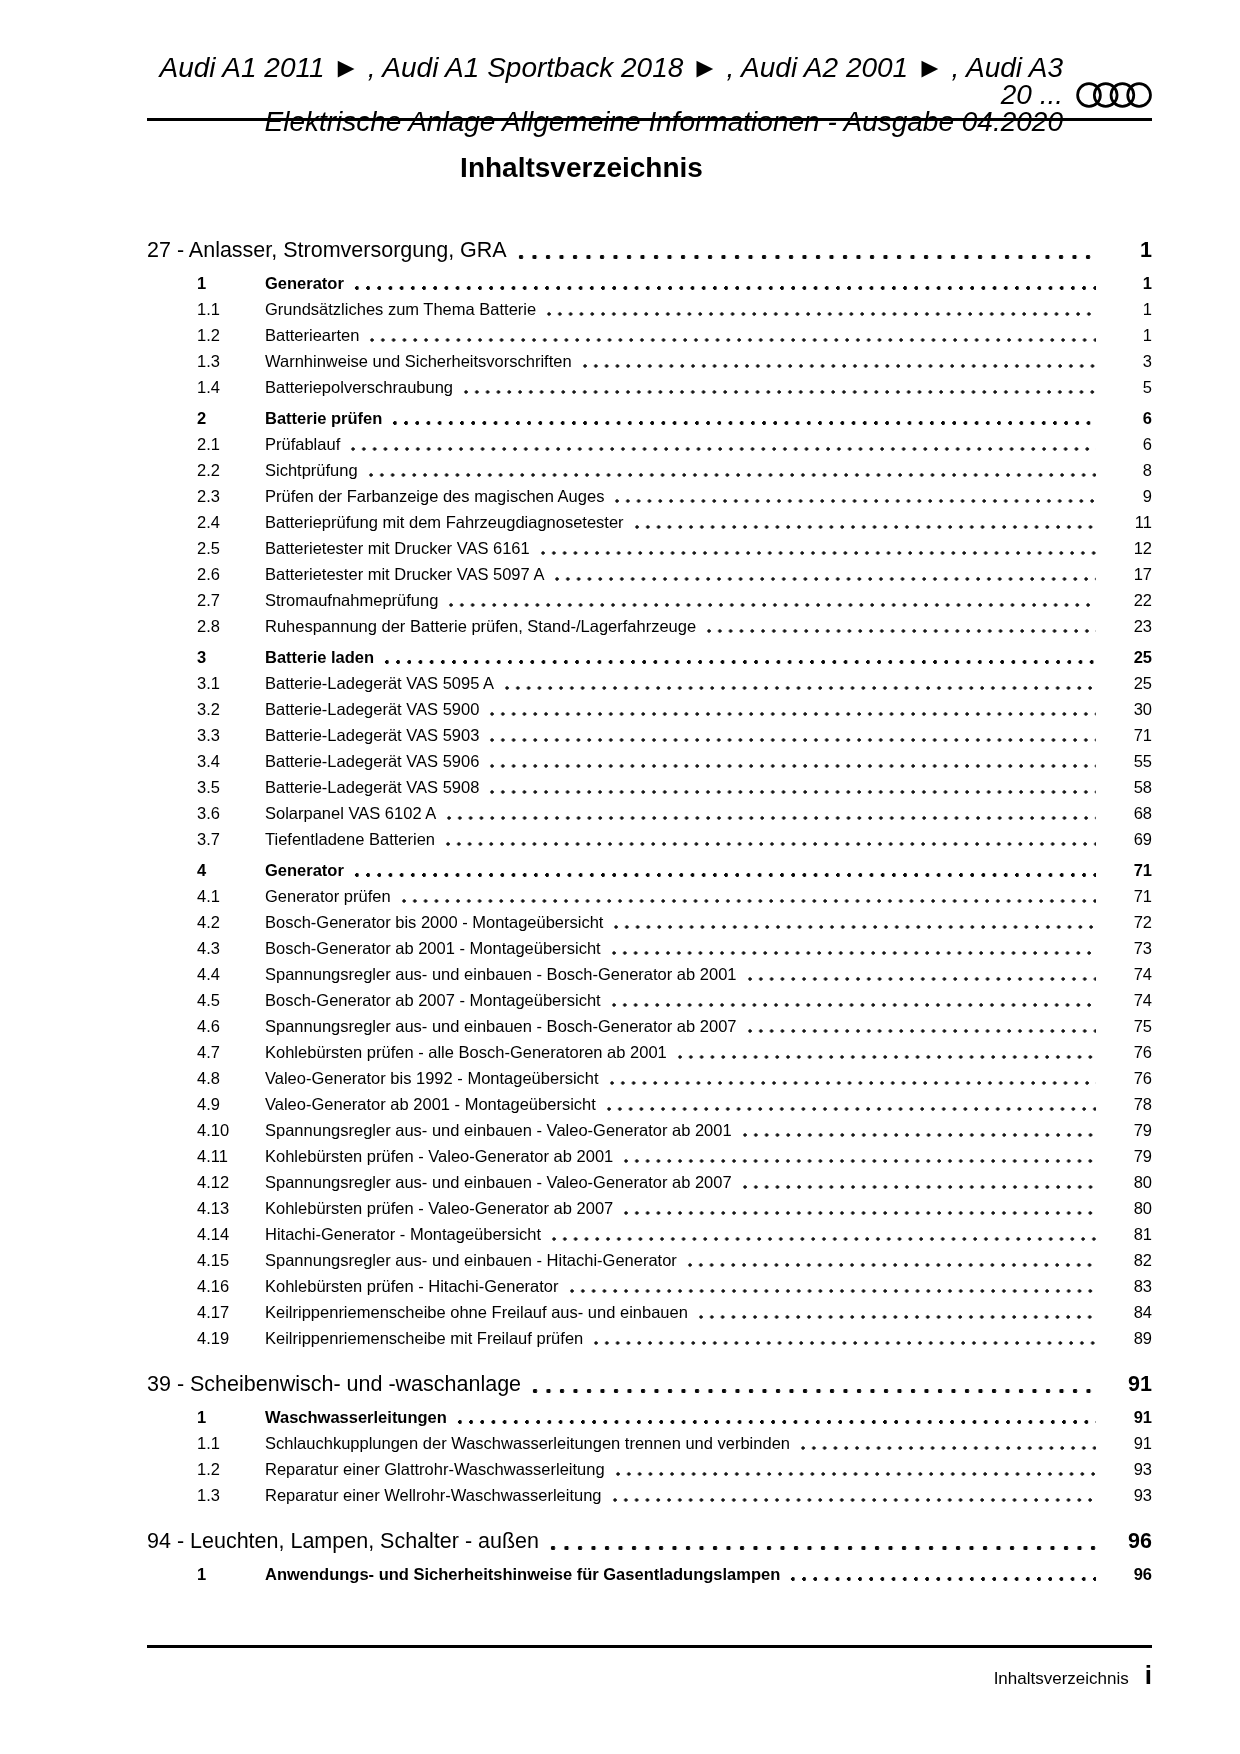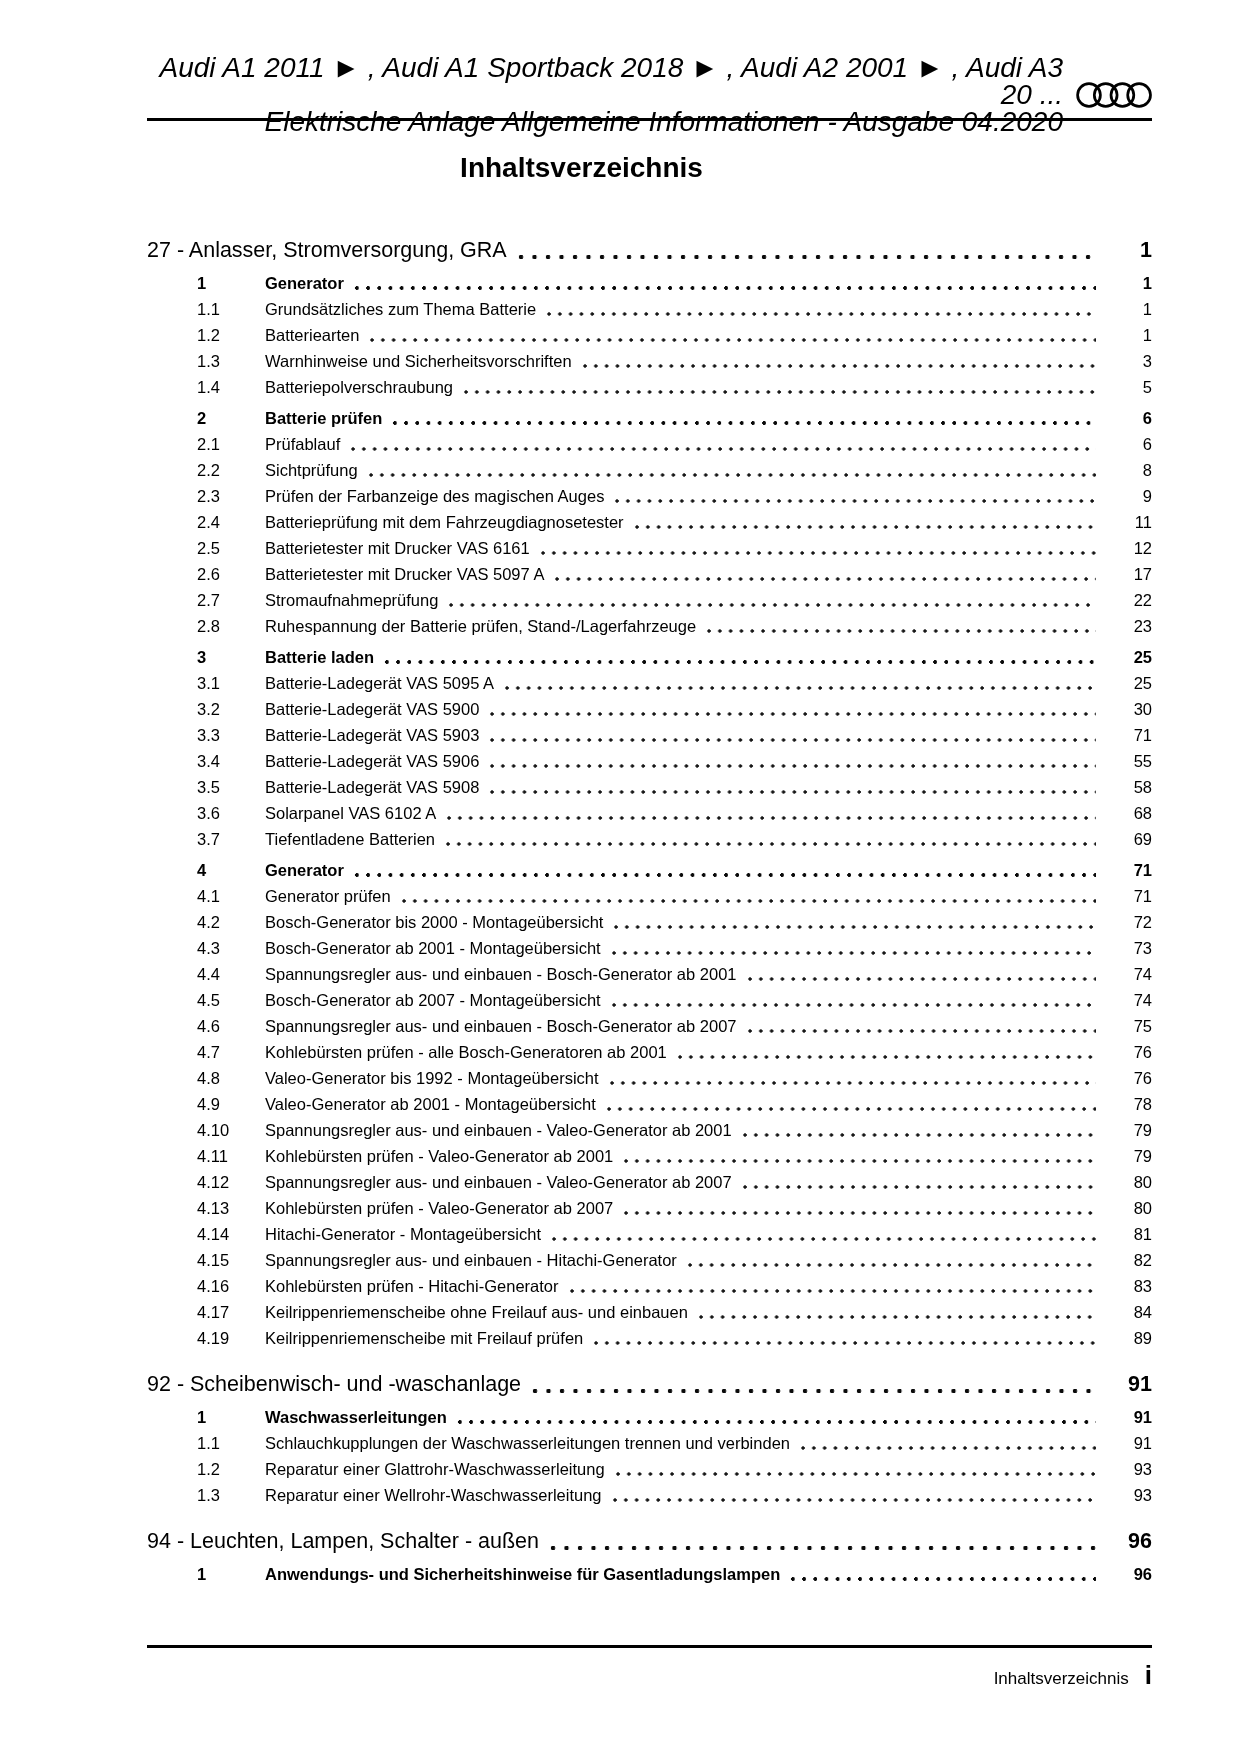--- a/index.html
+++ b/index.html
@@ -332,21 +332,21 @@
     <span class="page">84</span>
   </div>
       <div class="row sub">
     <span class="num">4.19</span>
     <span class="label">Keilrippenriemenscheibe mit Freilauf prüfen</span>
     <span class="leader"></span>
     <span class="page">89</span>
   </div>
       <div class="row chapter">
 
-    <span class="label">92 - Scheibenwisch- und -waschanlage</span>
+    <span class="label">39 - Scheibenwisch- und -waschanlage</span>
     <span class="leader"></span>
     <span class="page">91</span>
   </div>
       <div class="row section">
     <span class="num">1</span>
     <span class="label">Waschwasserleitungen</span>
     <span class="leader"></span>
     <span class="page">91</span>
   </div>
       <div class="row sub">

